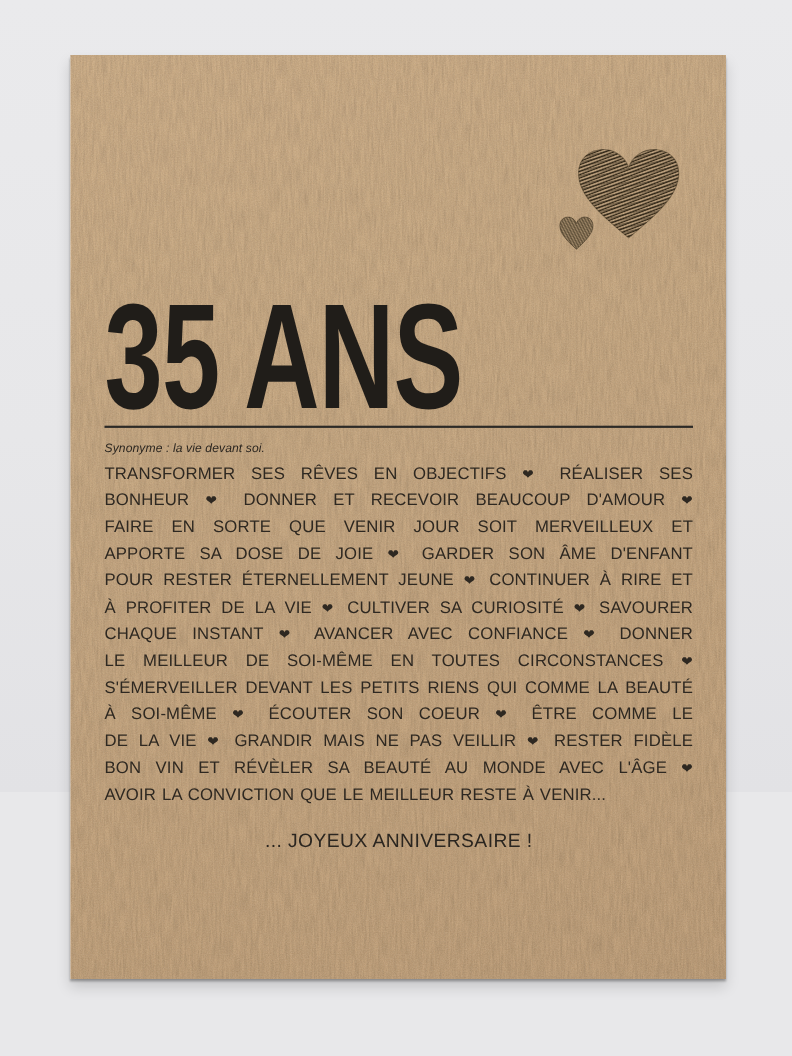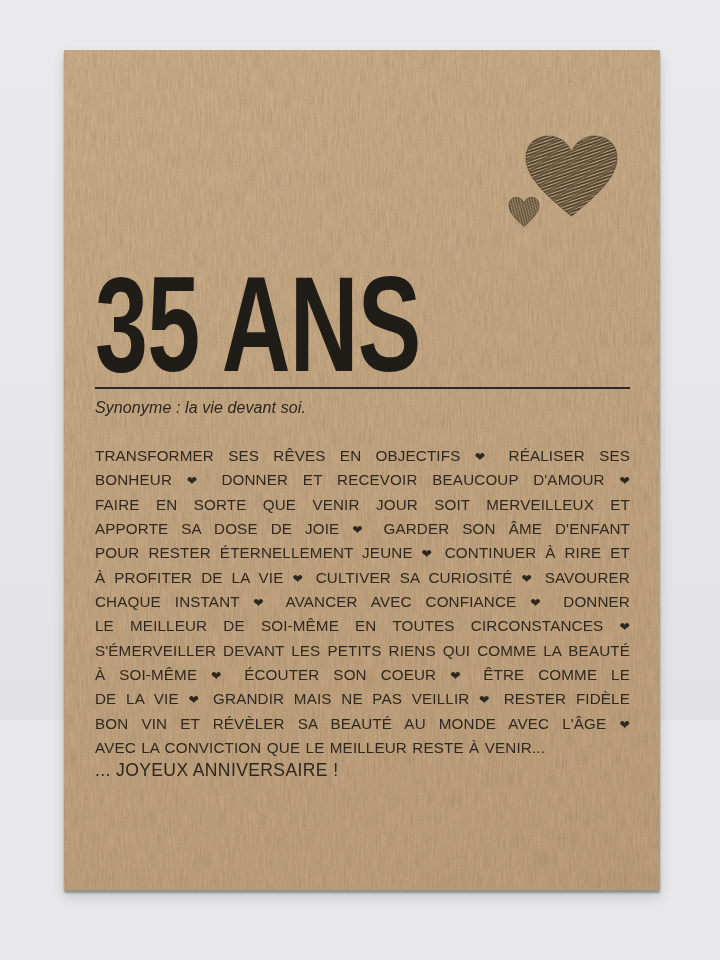--- a/index.html
+++ b/index.html
@@ -47,50 +47,50 @@
     white-space: nowrap;
   }
   .title-rule {
     margin-top: -5px;
     height: 2px;
     background: #2c2a26;
   }
   .subtitle {
     margin-top: 8px;
     font-style: italic;
-    font-size: 16px;
+    font-size: 11px;
     line-height: 22px;
     letter-spacing: 0.1px;
     color: #2b2620;
   }
   .definition {
-    margin-top: 25px;
     font-size: 15.2px;
     line-height: 24.35px;
     letter-spacing: 0.15px;
     word-spacing: 1px;
     color: var(--ink, #2e2821);
   }
   .def-line {
     text-align: justify;
     text-align-last: justify;
     white-space: normal;
   }
   .def-line.last {
     text-align-last: left;
   }
   .heart {
     font-family: "DejaVu Sans", sans-serif;
     font-size: 0.82em;
     line-height: 1;
   }
   .closing {
+    margin-top: 19px;
     font-size: 17.5px;
     letter-spacing: 0.4px;
-    text-align: left;
+    text-align: center;
     color: #2b2620;
   }
 </style>
 </head>
 <body>
 
 <div class="page">
   <div class="card">
 
     <svg class="card-texture" width="596" height="840" preserveAspectRatio="none" aria-hidden="true">
@@ -143,19 +143,19 @@
           <div class="def-line">FAIRE EN SORTE QUE VENIR JOUR SOIT MERVEILLEUX ET</div>
           <div class="def-line">APPORTE SA DOSE DE JOIE <span class="heart">❤</span> GARDER SON ÂME D'ENFANT</div>
           <div class="def-line">POUR RESTER ÉTERNELLEMENT JEUNE <span class="heart">❤</span> CONTINUER À RIRE ET</div>
           <div class="def-line">À PROFITER DE LA VIE <span class="heart">❤</span> CULTIVER SA CURIOSITÉ <span class="heart">❤</span> SAVOURER</div>
           <div class="def-line">CHAQUE INSTANT <span class="heart">❤</span> AVANCER AVEC CONFIANCE <span class="heart">❤</span> DONNER</div>
           <div class="def-line">LE MEILLEUR DE SOI-MÊME EN TOUTES CIRCONSTANCES <span class="heart">❤</span></div>
           <div class="def-line">S'ÉMERVEILLER DEVANT LES PETITS RIENS QUI COMME LA BEAUTÉ</div>
           <div class="def-line">À SOI-MÊME <span class="heart">❤</span> ÉCOUTER SON COEUR <span class="heart">❤</span> ÊTRE COMME LE</div>
           <div class="def-line">DE LA VIE <span class="heart">❤</span> GRANDIR MAIS NE PAS VEILLIR <span class="heart">❤</span> RESTER FIDÈLE</div>
           <div class="def-line">BON VIN ET RÉVÈLER SA BEAUTÉ AU MONDE AVEC L'ÂGE <span class="heart">❤</span></div>
-          <div class="def-line last">AVEC LA CONVICTION QUE LE MEILLEUR RESTE À VENIR...</div>
+          <div class="def-line last">AVOIR LA CONVICTION QUE LE MEILLEUR RESTE À VENIR...</div>
         </div>
       <p class="closing">... JOYEUX ANNIVERSAIRE !</p>
     </div>
 
   </div>
 </div>
 
 </body></html>

